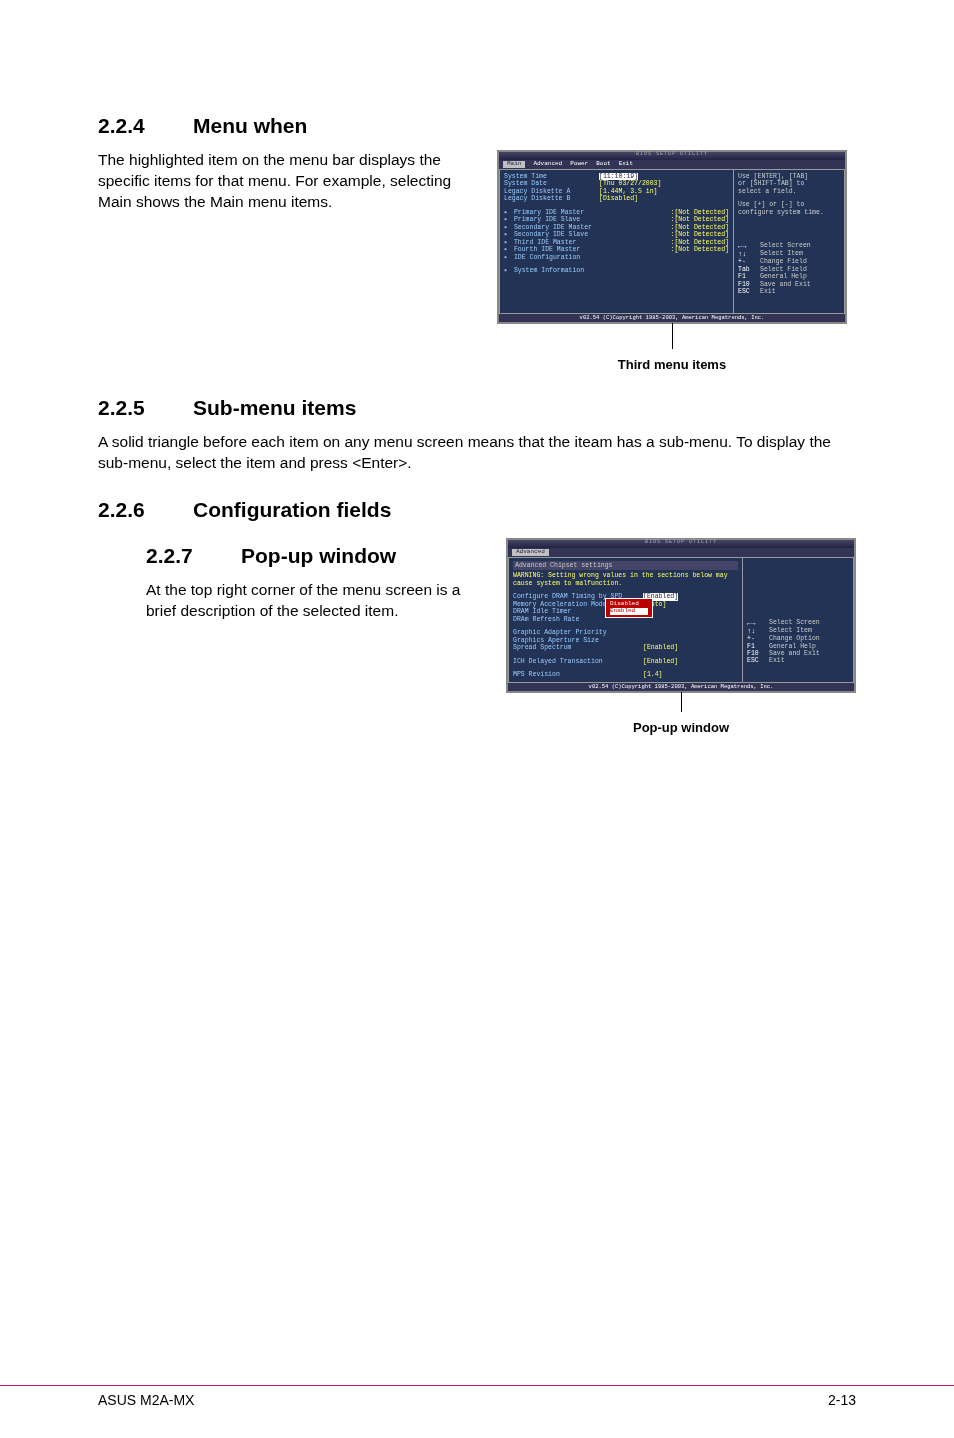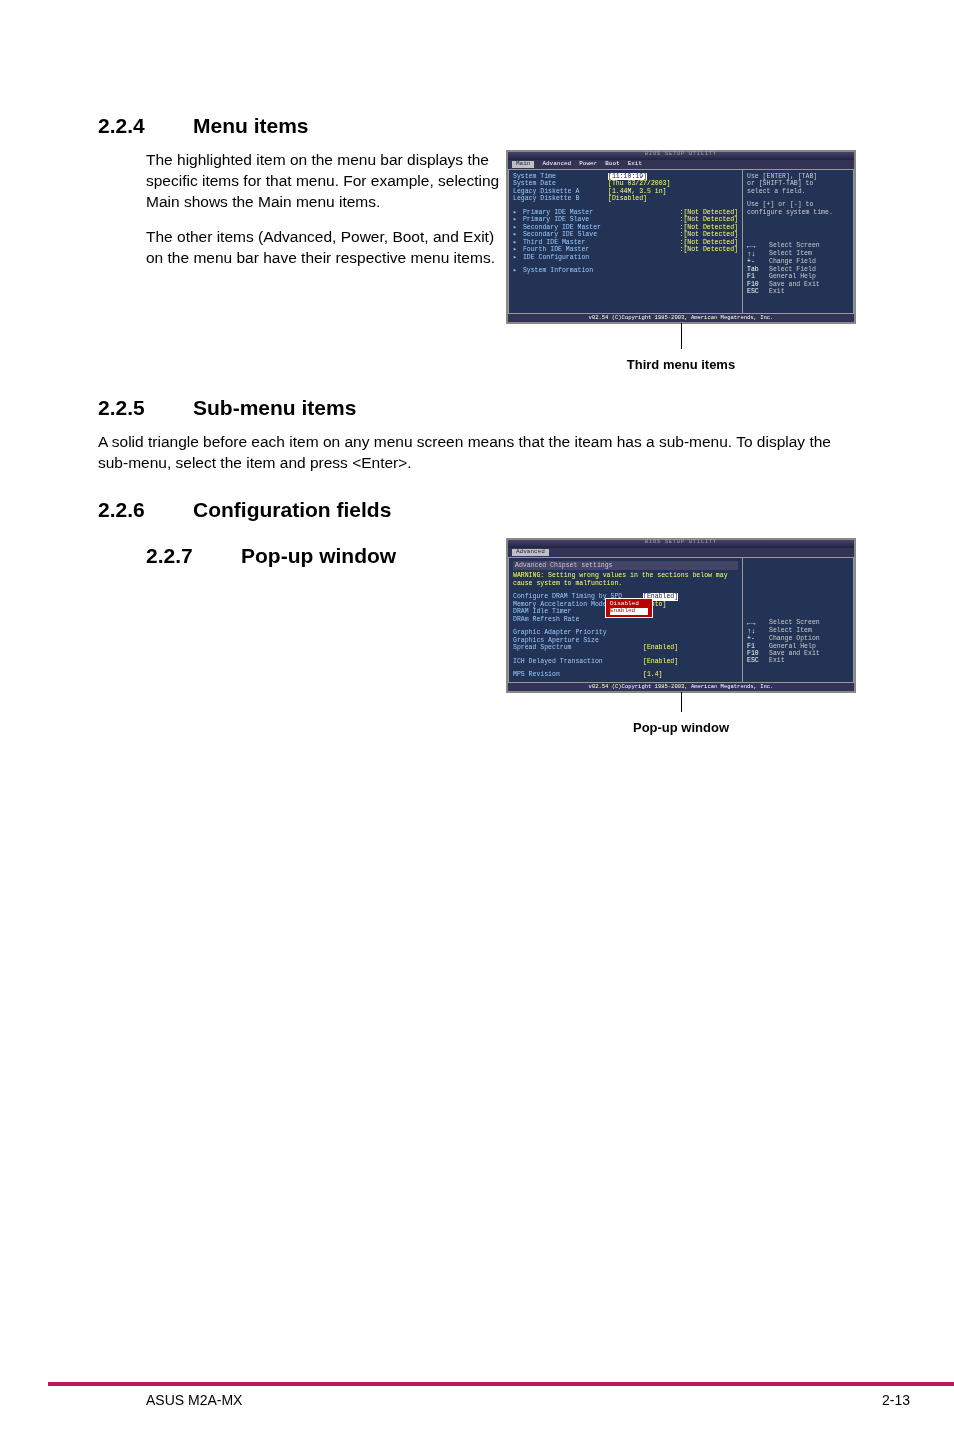--- a/index.html
+++ b/index.html
@@ -20,21 +20,21 @@
     margin-bottom: 12px;
     margin-top: 24px;
   }
   h2.section .num { display:inline-block; width: 95px; }
   p.body {
     font-size: 15.5px;
     line-height: 1.35;
     margin-bottom: 14px;
   }
   .col-left { width: 390px; }
-  .row1 { display:flex; flex-direction:row; align-items:flex-start; margin-left:48px;}
+  .row1 { display:flex; flex-direction:row; align-items:flex-start; }
   .bios-wrap { flex:1; display:flex; flex-direction:column; align-items:center; }
   .bios-caption { font-size:13px; font-weight:bold; text-align:center; margin-top:8px;}
   
   .bios {
     width: 350px;
     background: #224;
     border: 2px solid #888;
     box-shadow: 0 0 0 2px #000 inset;
     font-family: 'Courier New', monospace;
     font-size: 6.5px;
@@ -96,44 +96,42 @@
   .bios2 .popup {
     position:absolute; top:40px; left:96px;
     background:#b00; border:1px solid #fff;
     padding:2px 4px;
     color:#fff;
     font-size:6px;
     width:48px;
   }
   .footer {
     position:absolute; bottom:30px; left:0; right:0;
-    border-top:4px solid #be185d;
+    border-top:1px solid #be185d;
     display:flex; justify-content:space-between;
-    padding: 6px 44px 0 98px;
+    padding: 6px 98px 0 98px;
     font-size:14px;
-    margin-left:48px;
   }
   .row2 { display:flex; gap:30px; align-items:flex-start; margin-top: 0px;}
   .row2 .leftblock { width: 395px; margin-left: 48px; }
   .row2 .rightblock { flex:1; display:flex; flex-direction:column; align-items:center; padding-top:4px;}
   .spacer-sm { height:6px; }
 </style>
 </head>
 <body>
 
 <div class="page">
 
   <h2 class="section">
-    <span class="num">2.2.4</span><span>Menu items</span>
+    <span class="num">2.2.4</span><span>Menu when</span>
   </h2>
 
   <div class="row1">
     <div class="col-left">
       <p class="body">The highlighted item on the menu bar displays the specific items for that menu. For example, selecting Main shows the Main menu items.</p>
-      <p class="body">The other items (Advanced, Power, Boot, and Exit) on the menu bar have their respective menu items.</p>
     </div>
     <div class="bios-wrap">
 
       <div class="bios">
         <div class="bios-titlebar">BIOS SETUP UTILITY</div>
         <div class="bios-tabs">
           <span class="active">Main</span>
           <span>Advanced</span>
           <span>Power</span>
           <span>Boot</span>
@@ -251,20 +249,21 @@
   <h2 class="section">
     <span class="num">2.2.6</span><span>Configuration fields</span>
   </h2>
 
   <div class="row2">
     <div class="leftblock">
       <h2 class="section" style="margin-top:10px;">
         <span class="num">2.2.7</span><span>Pop-up window</span>
       </h2>
 
+      <p class="body">At the top right corner of the menu screen is a brief description of the selected item.</p>
     </div>
 
     <div class="rightblock">
 
       <div class="bios bios2">
         <div class="bios-titlebar">BIOS SETUP UTILITY</div>
         <div class="bios-tabs">
           <span class="active">Advanced</span>
         </div>
         <div class="bios-body">

